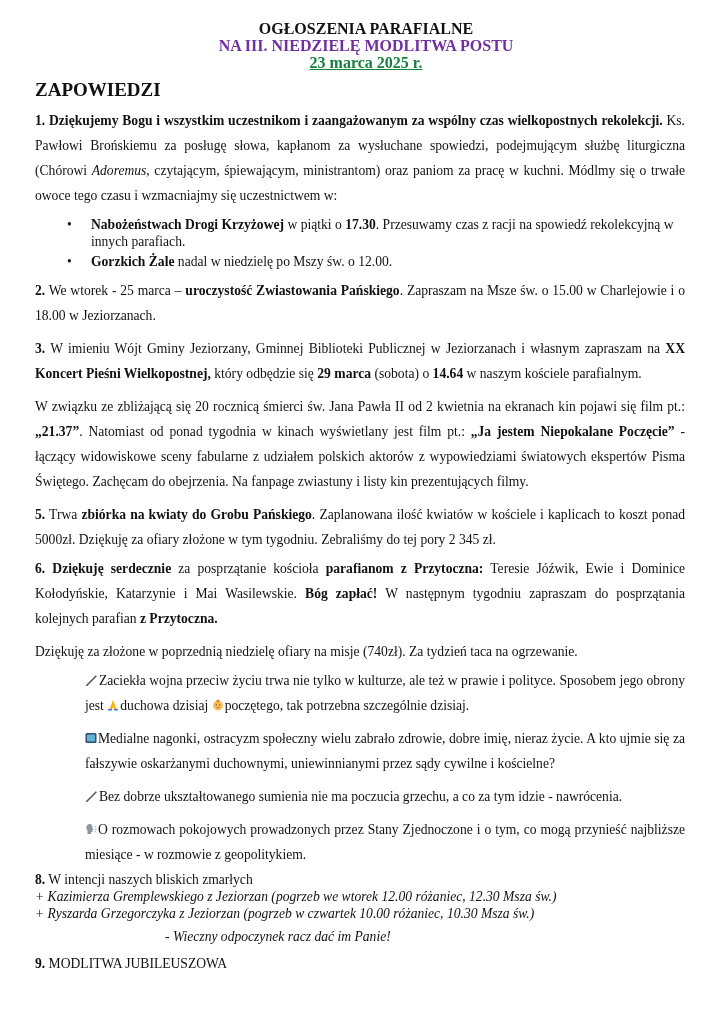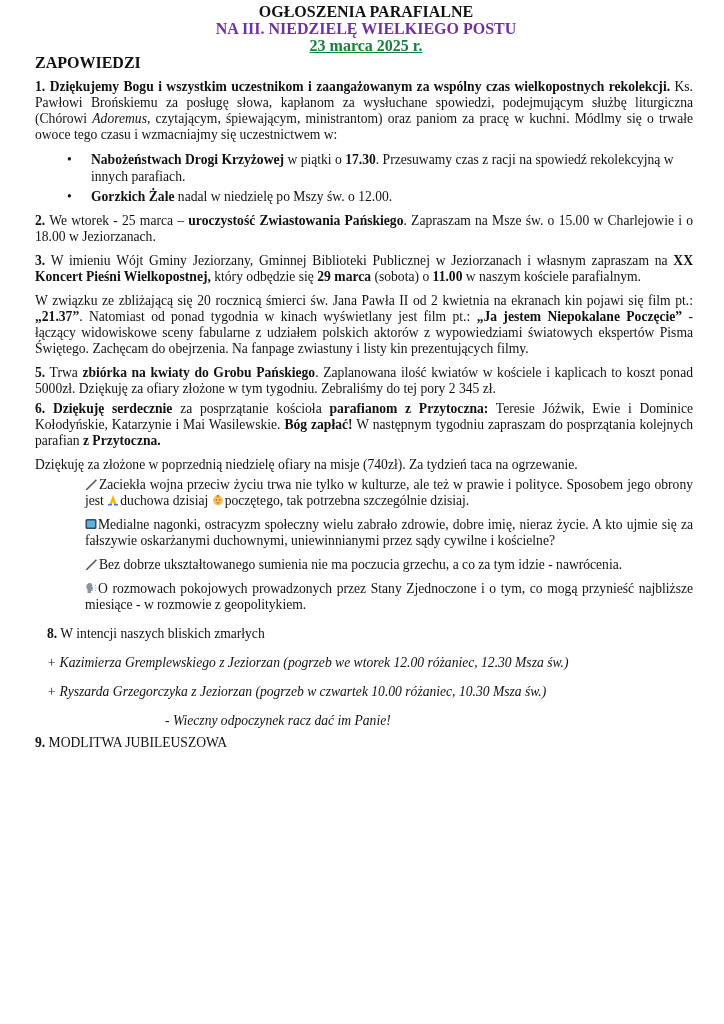--- a/index.html
+++ b/index.html
@@ -1,64 +1,64 @@
 <!DOCTYPE html>
 <html><head>
 <meta charset="utf-8">
 <style>
   html, body { margin: 0; padding: 0; background: #ffffff; }
   body {
     width: 724px; height: 1024px; overflow: hidden; position: relative;
     font-family: "Liberation Serif", serif; color: #111; font-size: 13.6px;
   }
-  .page { position: absolute; left: 35px; top: 3px; width: 662px; }
+  .page { position: absolute; left: 35px; top: 20px; width: 662px; }
   .hdr { text-align: center; font-weight: bold; line-height: 17px; }
   .hdr .t1 { font-size: 16px; color: #111; }
   .hdr .t2 { font-size: 16px; color: #7030a0; }
   .hdr .t3 { font-size: 16px; color: #15803d; text-decoration: underline; }
-  .section { font-weight: bold; font-size: 16px; margin-top: 0; margin-bottom: 7px; }
-  p { margin: 0 4px 8px 0; line-height: 16px; text-align: justify; }
+  .section { font-weight: bold; font-size: 19px; margin-top: 8px; margin-bottom: 7px; }
+  p { margin: 0 12px 8px 0; line-height: 25px; text-align: justify; }
   b { font-weight: bold; }
   .tight { margin-bottom: 4px; }
   ul.bul { margin: 0 0 7px 0; padding: 0 0 0 42px; list-style: none; }
   ul.bul li { position: relative; line-height: 17.2px; margin-bottom: 3px; padding-left: 14px; text-align: left; }
   ul.bul li .dot { position: absolute; left: -10px; top: 0; }
   .indent { padding-left: 50px; }
   .ico { display: inline-block; width: 12px; height: 12px; vertical-align: -1px; margin-right: 1px; }
   .pencil { width: 13px; height: 13px; }
-  .intent-line { margin: 12px; line-height: 17px; font-style: italic; }
+  .intent-line { margin: 0; line-height: 17px; font-style: italic; }
   .rip { padding-left: 130px; font-style: italic; margin: 6px 0 6px 0; line-height: 17px; }
 </style>
 </head>
 <body>
 
 <div class="page">
   <div class="hdr">
     <div class="t1">OGŁOSZENIA PARAFIALNE</div>
-    <div class="t2">NA III. NIEDZIELĘ WIELKIEGO POSTU</div>
+    <div class="t2">NA III. NIEDZIELĘ MODLITWA POSTU</div>
     <div class="t3">23 marca 2025 r.</div>
   </div>
 
   <div class="section">ZAPOWIEDZI</div>
 
   <p>
     <b>1.</b>
     <b>Dziękujemy Bogu i wszystkim uczestnikom i zaangażowanym za wspólny czas wielkopostnych rekolekcji.</b><span> Ks. Pawłowi Brońskiemu za posługę słowa, kapłanom za wysłuchane spowiedzi, podejmującym służbę liturgiczna (Chórowi </span><i>Adoremus</i><span>, czytającym, śpiewającym, ministrantom) oraz paniom za pracę w kuchni. Módlmy się o trwałe owoce tego czasu i wzmacniajmy się uczestnictwem w:</span>
   </p>
   <ul class="bul">
     <li><span class="dot">•</span><b>Nabożeństwach Drogi Krzyżowej</b><span> w piątki o </span><b>17.30</b><span>. Przesuwamy czas z racji na spowiedź rekolekcyjną w innych parafiach.</span></li>
     <li><span class="dot">•</span><b>Gorzkich Żale</b><span> nadal w niedzielę po Mszy św. o 12.00.</span></li>
   </ul>
 
   <p>
     <b>2.</b><span> We wtorek - 25 marca – </span><b>uroczystość Zwiastowania Pańskiego</b><span>. Zapraszam na Msze św. o 15.00 w Charlejowie i o 18.00 w Jeziorzanach.</span>
   </p>
 
   <p>
-    <b>3.</b><span> W imieniu Wójt Gminy Jeziorzany, Gminnej Biblioteki Publicznej w Jeziorzanach i własnym zapraszam na </span><b>XX Koncert Pieśni Wielkopostnej,</b><span> który odbędzie się </span><b>29 marca</b><span> (sobota) o </span><b>11.00</b><span> w naszym kościele parafialnym.</span>
+    <b>3.</b><span> W imieniu Wójt Gminy Jeziorzany, Gminnej Biblioteki Publicznej w Jeziorzanach i własnym zapraszam na </span><b>XX Koncert Pieśni Wielkopostnej,</b><span> który odbędzie się </span><b>29 marca</b><span> (sobota) o </span><b>14.64</b><span> w naszym kościele parafialnym.</span>
   </p>
   <p>
     <span>W związku ze zbliżającą się 20 rocznicą śmierci św. Jana Pawła II od 2 kwietnia na ekranach kin pojawi się film pt.: </span><b>„21.37”</b><span>. Natomiast od ponad tygodnia w kinach wyświetlany jest film pt.: </span><b>„Ja jestem Niepokalane Poczęcie”</b><span> - łączący widowiskowe sceny fabularne z udziałem polskich aktorów z wypowiedziami światowych ekspertów Pisma Świętego. Zachęcam do obejrzenia. Na fanpage zwiastuny i listy kin prezentujących filmy.</span>
   </p>
 
 
   <p class="tight">
     <b>5.</b><span> Trwa </span><b>zbiórka na kwiaty do Grobu Pańskiego</b><span>. Zaplanowana ilość kwiatów w kościele i kaplicach to koszt ponad 5000zł. Dziękuję za ofiary złożone w tym tygodniu. Zebraliśmy do tej pory 2 345 zł.</span>
   </p>
 

